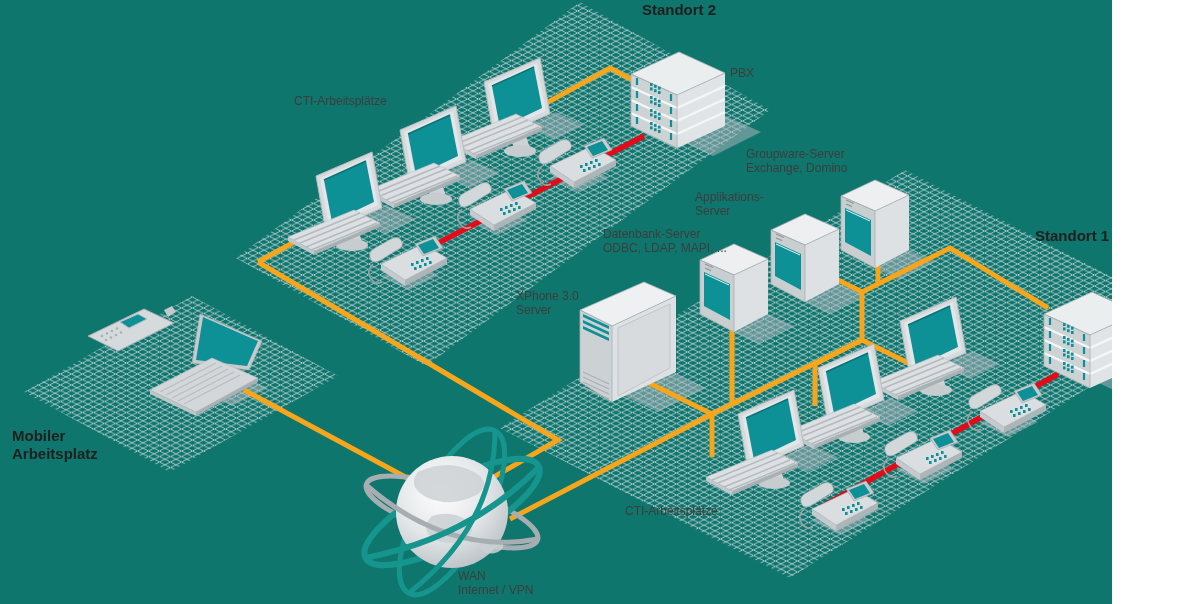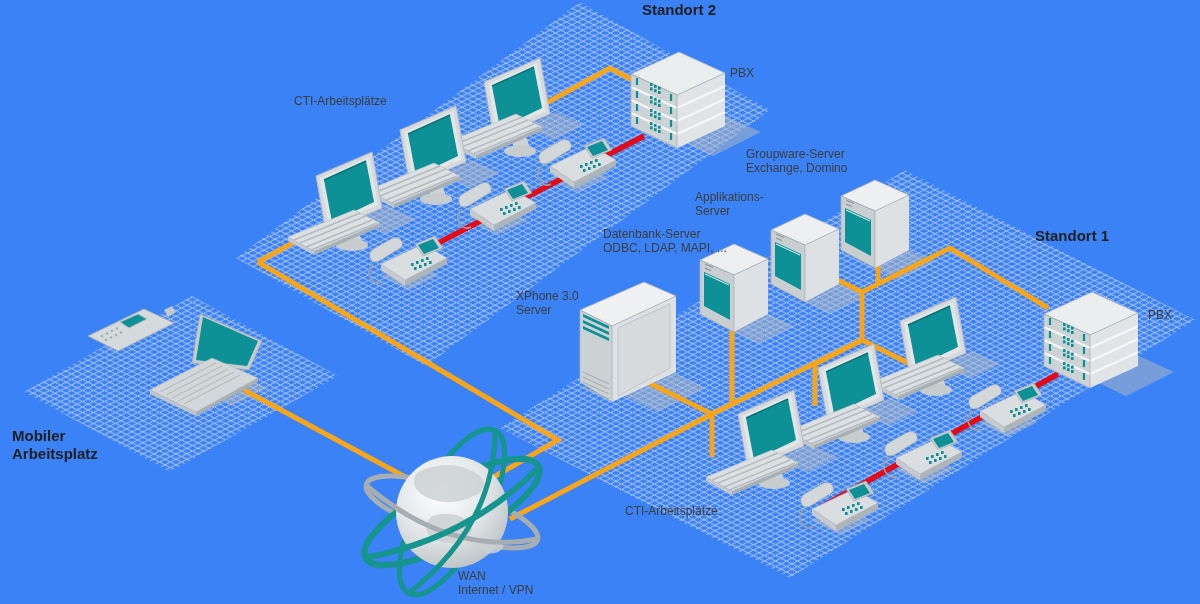--- a/index.html
+++ b/index.html
@@ -1,16 +1,16 @@
 <!DOCTYPE html>
 <html style="--orange: #F7A61B; --red: #E30B17; --teal: #0D9096; --ringteal: #16948E; --gridline: #DFE4E7; --textdark: #1F1F1E; --textbody: #3D3D3C;"><head>
 <meta charset="utf-8">
 <style>
   html,body{margin:0;padding:0;background:#fff;}
-  .stage{position:relative;width:1200px;height:604px;background:#3b82f6;overflow:hidden;
+  .stage{position:relative;width:1112px;height:604px;background:#0f766e;overflow:hidden;
          font-family:"Liberation Sans",sans-serif;}
   svg{display:block;}
   .gridpatch{fill:url(#isogrid);}
   .line-lan{stroke:var(--orange,#F7A61B);stroke-width:5;fill:none;stroke-linejoin:miter;stroke-linecap:butt;}
   .line-pbx{stroke:var(--red,#E30B17);stroke-width:5.5;fill:none;stroke-linecap:butt;}
   .screen{fill:var(--teal,#0D9096);}
   .tealdeco{fill:var(--teal,#0D9096);}
   .tealstroke{stroke:var(--teal,#0D9096);}
   .ring-teal{stroke:var(--ringteal,#16948E);fill:none;}
   .ring-gray{stroke:#A7AEB2;fill:none;}

